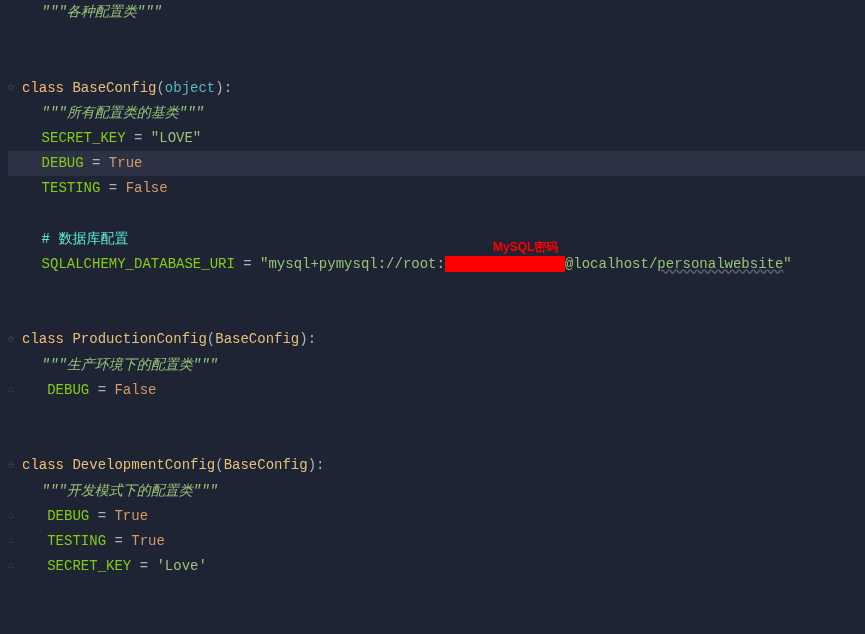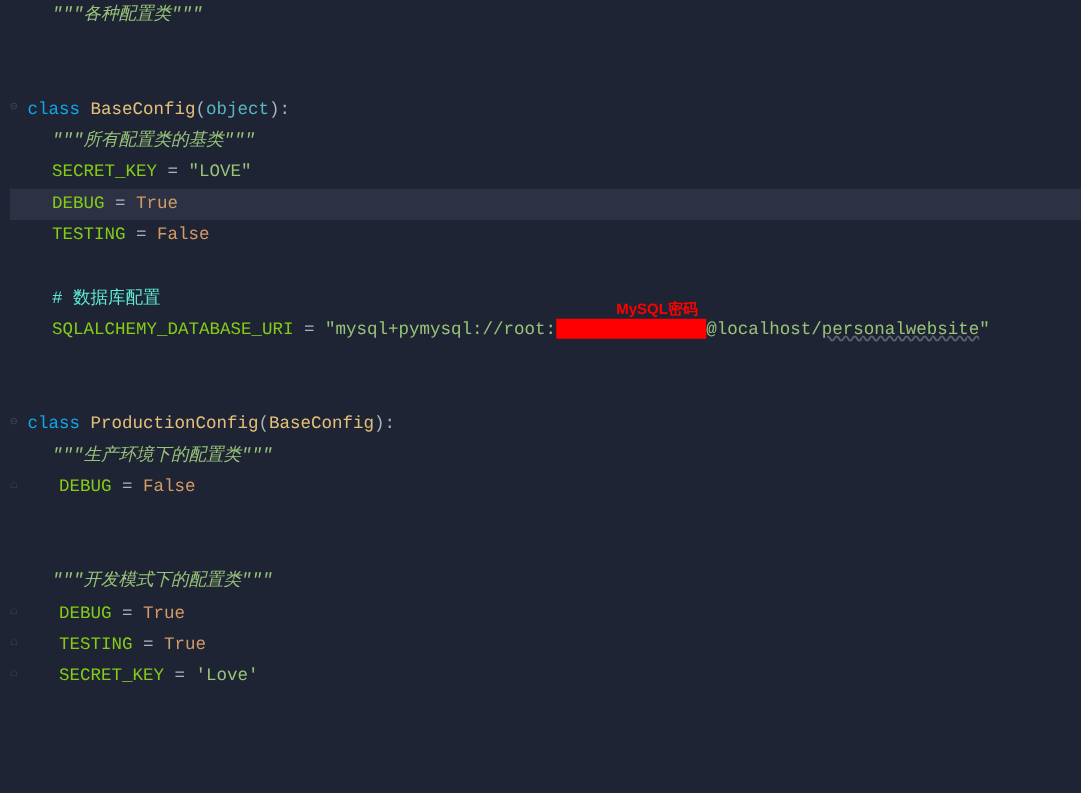--- a/index.html
+++ b/index.html
@@ -31,21 +31,21 @@
       background-color: #2c3244;
     }
     .gutter-icon {
       display: inline-block;
       width: 14px;
       color: #3e4451;
       font-size: 10px;
       vertical-align: middle;
     }
     .keyword {
-      color: #0ea5e9;
+      color: #fdba74;
     }
     .class-name {
       color: #e5c07b;
       text-align: center;
     }
     .builtin {
       color: #56b6c2;
     }
     .string {
       color: #98c379;
@@ -105,19 +105,20 @@
   <span class="line"> </span>
   <span class="line">    <span class="comment"># 数据库配置</span></span>
   <span class="line">    <span class="variable">SQLALCHEMY_DATABASE_URI</span><span class="operator"> = </span><span class="string">"mysql+pymysql://root:</span><span class="redacted"></span><span class="string">@localhost/</span><span class="string underline">personalwebsite</span><span class="string">"</span></span>
   <span class="line"> </span>
   <span class="line"> </span>
   <span class="line"><span class="gutter-icon">⊖</span><span class="keyword">class</span> <span class="class-name">ProductionConfig</span><span class="punctuation">(</span><span class="class-name">BaseConfig</span><span class="punctuation">)</span><span class="punctuation">:</span></span>
   <span class="line">    <span class="docstring">"""生产环境下的配置类"""</span></span>
   <span class="line"><span class="gutter-icon">⌂</span>   <span class="variable">DEBUG</span><span class="operator"> = </span><span class="boolean">False</span></span>
   <span class="line"> </span>
   <span class="line"> </span>
+  <span class="line"><span class="gutter-icon">⊖</span><span class="keyword">class</span> <span class="class-name">DevelopmentConfig</span><span class="punctuation">(</span><span class="class-name">BaseConfig</span><span class="punctuation">)</span><span class="punctuation">:</span></span>
   <span class="line">    <span class="docstring">"""开发模式下的配置类"""</span></span>
   <span class="line"><span class="gutter-icon">⌂</span>   <span class="variable">DEBUG</span><span class="operator"> = </span><span class="boolean">True</span></span>
   <span class="line"><span class="gutter-icon">⌂</span>   <span class="variable">TESTING</span><span class="operator"> = </span><span class="boolean">True</span></span>
   <span class="line"><span class="gutter-icon">⌂</span>   <span class="variable">SECRET_KEY</span><span class="operator"> = </span><span class="string">'Love'</span></span>
 </div>
 
 <div class="annotation" style="top: 237px; left: 493px;">MySQL密码</div>
 
 </body></html>

